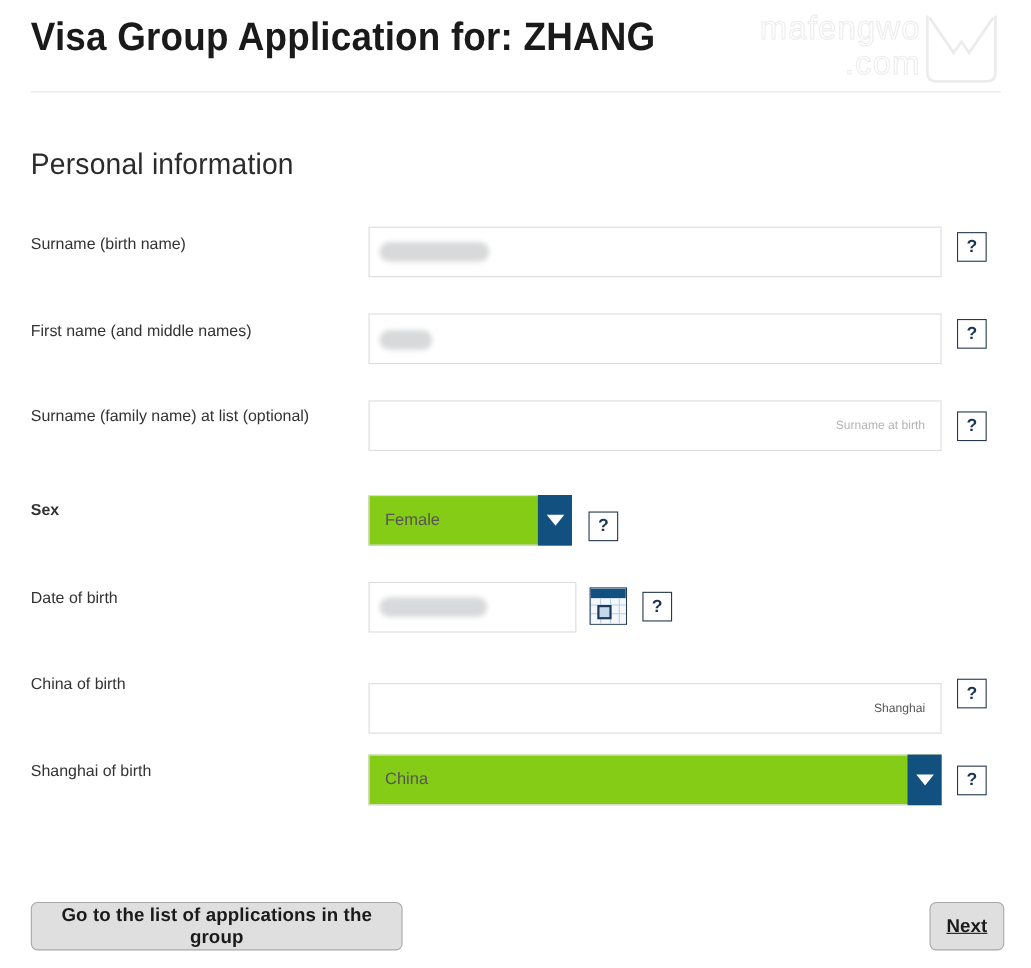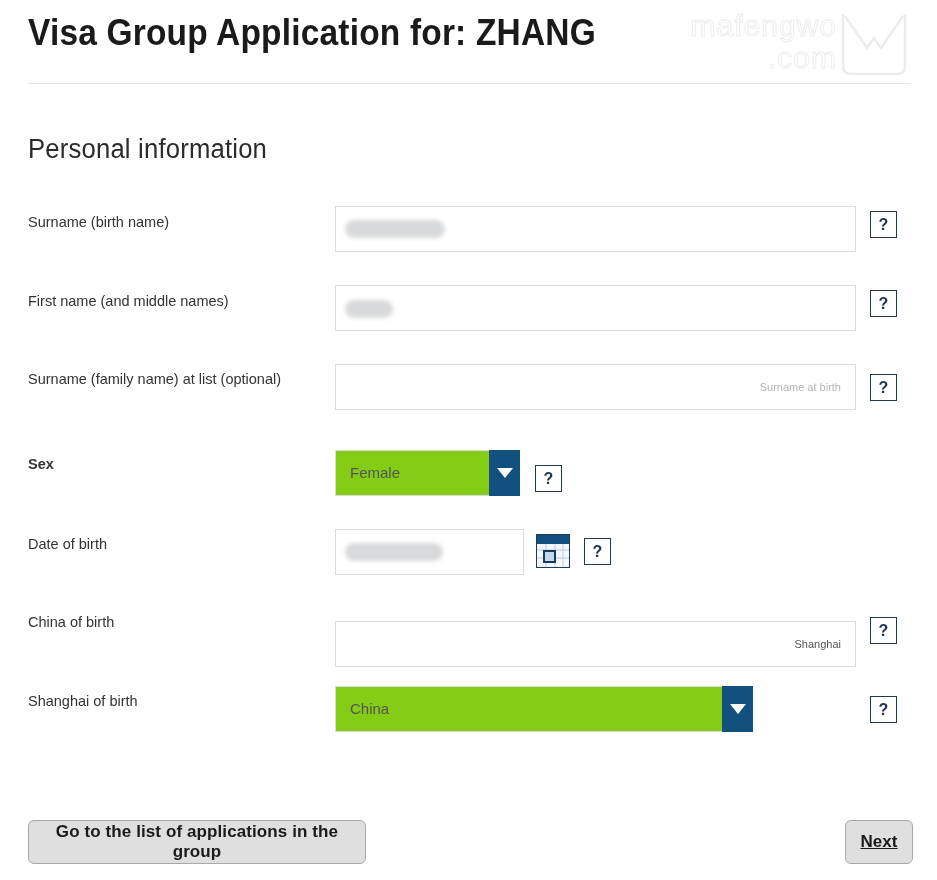--- a/index.html
+++ b/index.html
@@ -318,21 +318,21 @@
   <div class="field-label" style="top:3px;">China of birth</div>
   <div class="control-wrap" style="top:0;margin-top:14px;">
     <input class="text-input" style="width: 521px;" type="text" value="Shanghai">
   </div>
   <div class="help-btn" style="left:870px; top:10px;">?</div>
 </div>
 
 <div class="form-row" style="top:686px;">
   <div class="field-label" style="top:3px;">Shanghai of birth</div>
   <div class="control-wrap" style="top:0;">
-    <div class="select-box" style="width:418px;">
+    <div class="select-box" style="width:521px;">
       <span class="select-value">China</span>
       <span class="select-arrow-btn">
         <span class="arrow-glyph"></span>
       </span>
     </div>
   </div>
   <div class="help-btn" style="left:870px; top:10px;">?</div>
 </div>
 
 <button class="btn" id="btn-group-list">Go to the list of applications in the group</button>

